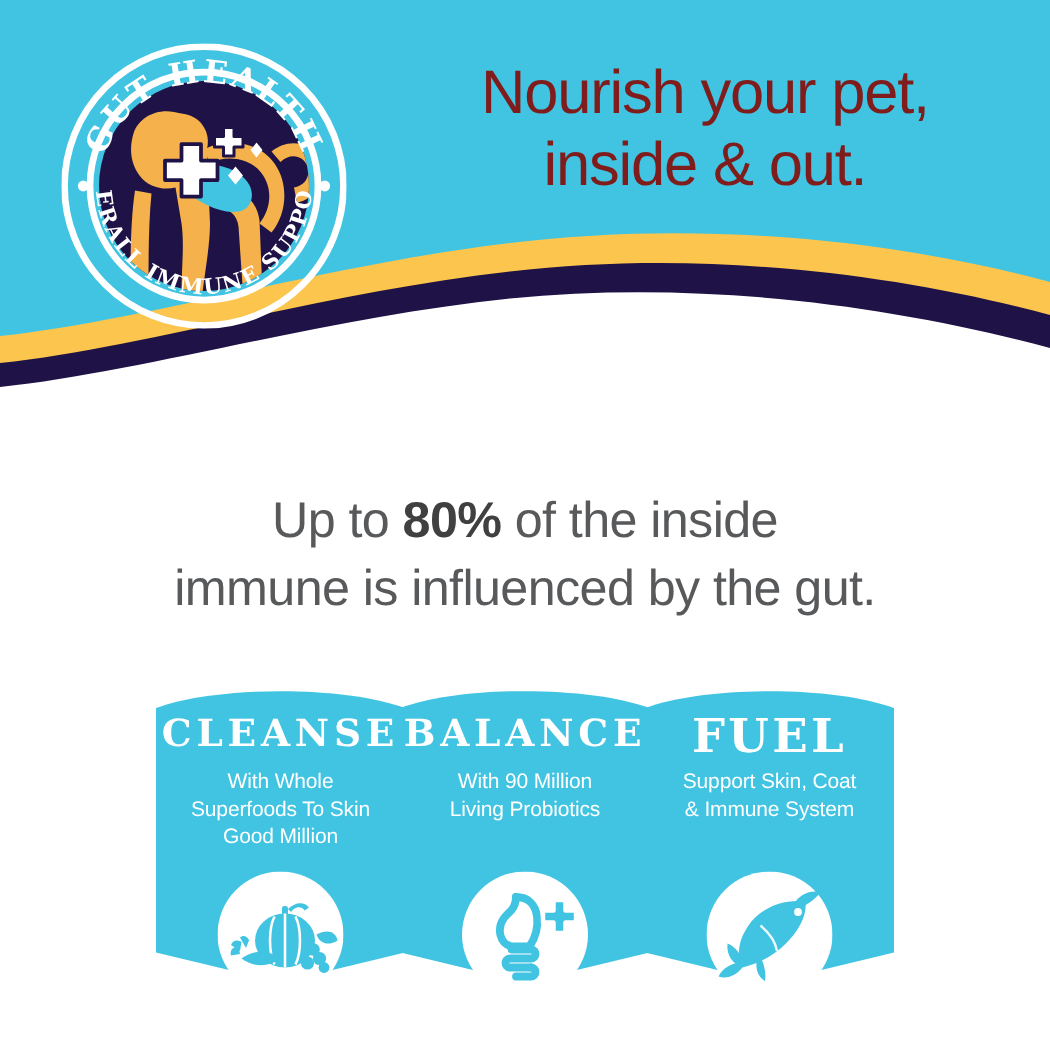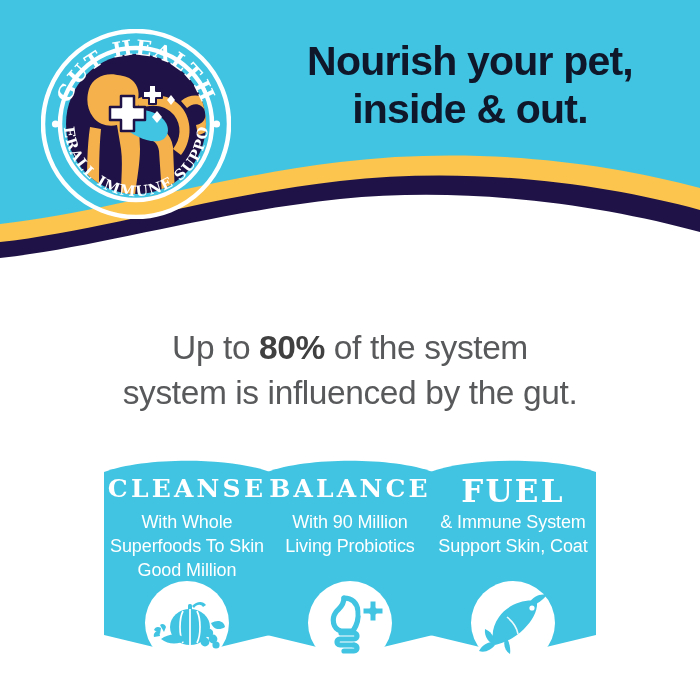--- a/index.html
+++ b/index.html
@@ -11,24 +11,24 @@
     position:relative;
   }
   .canvas{position:absolute;inset:0;width:700px;height:700px;}
 
   
   .hero{position:absolute;left:0;top:0;width:700px;height:300px;overflow:hidden;}
   .hero-svg{position:absolute;left:0;top:0;}
 
   .headline{
     position:absolute;left:252px;top:38px;width:436px;
-    color:#0f172a;
+    color:#7f1d1d;
     font-size:41px;
     line-height:1.17;
-    font-weight:bold;
+    font-weight:normal;
     letter-spacing:-0.8px;
     text-align:center;
   }
   .headline .l2{display:block;}
 
   
   .badge{position:absolute;left:41px;top:29px;width:190px;height:190px;}
 
   
   .stat{
@@ -55,21 +55,21 @@
     font-weight:bold;
     font-size:25px;
     letter-spacing:3.2px;
     font-family:"DejaVu Serif", serif;
     line-height:1;
   }
   .card-title.small{font-size:31px;letter-spacing:2.2px;}
   .card-sub{
     position:absolute;left:4px;top:56px;width:158px;
     text-align:center;color:#ffffff;
-    font-size:18px;line-height:1.33;
+    font-size:14px;line-height:1.33;
     letter-spacing:-0.1px;
   }
   .card-icon{
     position:absolute;left:41px;top:126px;width:84px;height:84px;
   }
 </style>
 </head>
 <body>
 
 <div class="canvas">
@@ -152,22 +152,22 @@
       <circle cx="175.5" cy="95" r="3.6" fill="#ffffff"></circle>
     </svg>
 
     <div class="headline">
       <span class="l1">Nourish your pet,</span>
       <span class="l2">inside &amp; out.</span>
     </div>
   </div>
 
   <div class="stat">
-    <span class="ln"><span>Up to </span><b>80%</b><span> of the system</span></span>
-    <span class="ln">system is influenced by the gut.</span>
+    <span class="ln"><span>Up to </span><b>80%</b><span> of the inside</span></span>
+    <span class="ln">immune is influenced by the gut.</span>
   </div>
 
   <div class="cards">
 
     <div class="card c1">
       <svg class="card-shape" width="166" height="200" viewBox="0 0 166 200">
         <path d="M0,17 C40,2 126,2 166,17 L166,180 L83,200 L0,180 Z" fill="#41c4e2"></path>
       </svg>
       <div class="card-title">CLEANSE</div>
       <div class="card-sub">
@@ -230,22 +230,22 @@
         </g>
       </svg>
     </div>
 
     <div class="card c3">
       <svg class="card-shape" width="166" height="200" viewBox="0 0 166 200">
         <path d="M0,17 C40,2 126,2 166,17 L166,180 L83,200 L0,180 Z" fill="#41c4e2"></path>
       </svg>
       <div class="card-title small">FUEL</div>
       <div class="card-sub">
+        <div>Support Skin, Coat</div>
         <div>&amp; Immune System</div>
-        <div>Support Skin, Coat</div>
       </div>
       <svg class="card-icon" width="84" height="84" viewBox="0 0 84 84">
         <circle cx="42" cy="42" r="42" fill="#ffffff"></circle>
         <g fill="#41c4e2">
 
           <path d="M66,20 C52,18 36,24 28,36 C21,46 20,56 24,64
                    C33,62 44,57 53,48 C62,39 67,29 66,20 Z"></path>
 
           <path d="M24,64 C18,62 13,56 14,48 C19,50 23,55 24,60 Z"></path>
           <path d="M24,64 C20,69 14,72 8,70 C11,64 17,61 22,61 Z"></path>

